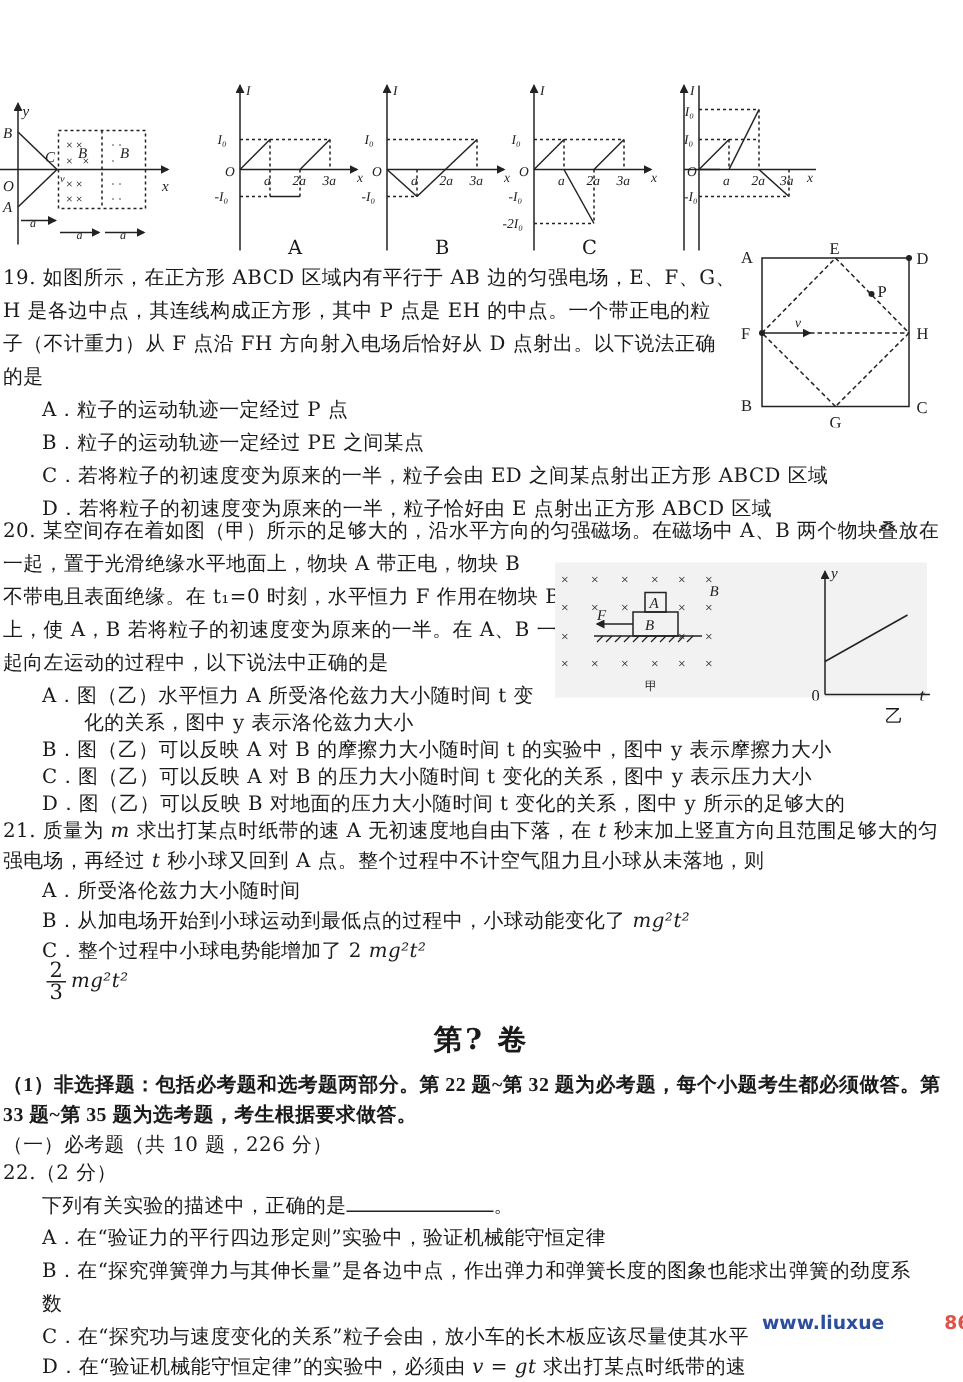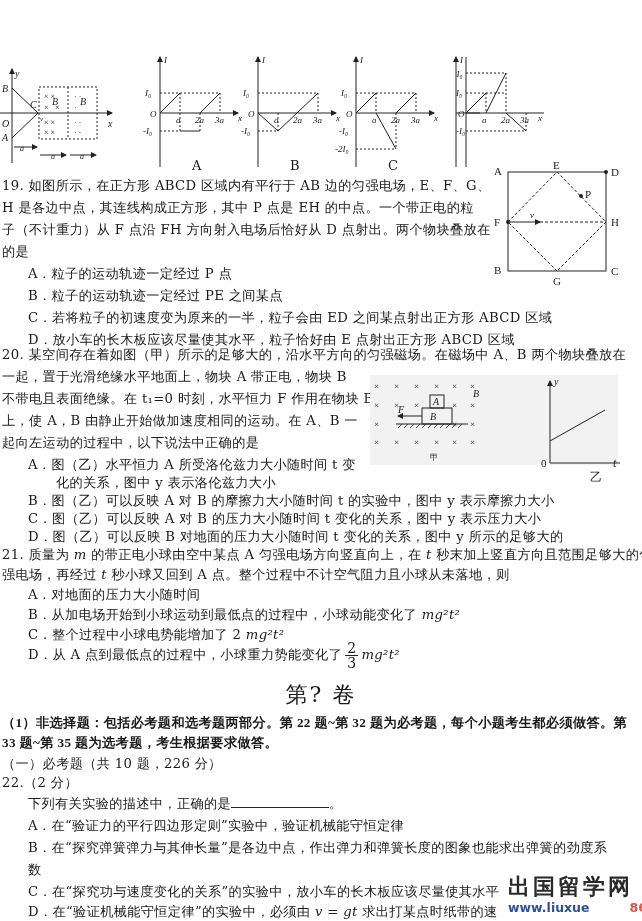--- a/index.html
+++ b/index.html
@@ -3,21 +3,21 @@
 <meta charset="utf-8">
 <style>
   html, body { margin:0; padding:0; background:#ffffff; }
   body { width:642px; height:921px; position:relative; overflow:hidden;
          font-family:"DejaVu Serif","Liberation Serif",serif; color:#1a1a1a; font-size:13.2px; }
   .abs { position:absolute; }
   .line { position:absolute; white-space:nowrap; line-height:17px; font-size:13.2px; letter-spacing:0.35px; }
   .opt { left:28px; }
   svg text { font-family:"Liberation Serif",serif; }
   .it { font-style:italic; }
-  .title { position:absolute; left:0; width:642px; text-align:center; font-size:22px; font-weight:normal; top:680px; letter-spacing:2px; }
+  .title { position:absolute; left:0; width:642px; text-align:center; font-size:19px; font-weight:bold; top:680px; letter-spacing:2px; }
   .bold { font-weight:bold; font-family:"Liberation Serif",serif; }
   .blank { display:inline-block; width:98px; border-bottom:1px solid #222; height:12px; vertical-align:baseline; }
   .frac { display:inline-block; vertical-align:middle; text-align:center; line-height:14px; font-size:14px; margin:0 3px; }
   .frac span { display:block; }
   .frac .num { border-bottom:1px solid #222; padding:0 2px; }
   .wm { position:absolute; left:508px; top:874px; width:134px; }
   .wm .cn { font-family:"DejaVu Sans",sans-serif; font-size:22px; font-weight:bold; color:#2a2a2a; letter-spacing:3px; line-height:26px; background:rgba(255,255,255,0.75); }
   .wm .url { font-family:"DejaVu Sans",sans-serif; font-size:12.5px; font-weight:bold; color:#2d4f9b; line-height:16px; }
   .wm .url b { color:#e0524a;padding-left:40px; }
 </style>
@@ -185,26 +185,26 @@
     <text x="82" y="66">x</text>
   </g>
 </svg>
 <div class="abs" style="left:192px;top:158px;font-size:13px">A</div>
 <div class="abs" style="left:290px;top:158px;font-size:13px">B</div>
 <div class="abs" style="left:388px;top:158px;font-size:13px">C</div>
 
 <div>
   <div class="line" style="left:2px;top:177px">19. 如图所示，在正方形 ABCD 区域内有平行于 AB 边的匀强电场，E、F、G、</div>
   <div class="line" style="left:2px;top:199px">H 是各边中点，其连线构成正方形，其中 P 点是 EH 的中点。一个带正电的粒</div>
-  <div class="line" style="left:2px;top:221px">子（不计重力）从 F 点沿 FH 方向射入电场后恰好从 D 点射出。两个物块叠放在</div>
+  <div class="line" style="left:2px;top:221px">子（不计重力）从 F 点沿 FH 方向射入电场后恰好从 D 点射出。以下说法正确</div>
   <div class="line" style="left:2px;top:243px">的是</div>
   <div class="line opt" style="top:265px">A．粒子的运动轨迹一定经过 P 点</div>
   <div class="line opt" style="top:287px">B．粒子的运动轨迹一定经过 PE 之间某点</div>
   <div class="line opt" style="top:309px">C．若将粒子的初速度变为原来的一半，粒子会由 ED 之间某点射出正方形 ABCD 区域</div>
-  <div class="line opt" style="top:331px">D．放小车的长木板应该尽量使其水平，粒子恰好由 E 点射出正方形 ABCD 区域</div>
+  <div class="line opt" style="top:331px">D．若将粒子的初速度变为原来的一半，粒子恰好由 E 点射出正方形 ABCD 区域</div>
 </div>
 <svg class="abs" style="left:480px;top:160px" width="160" height="125">
   <g stroke="#222" fill="none" stroke-width="1">
     <rect x="28" y="12" width="98" height="99"></rect>
     <g stroke-dasharray="3,2">
         <line x1="28" y1="62" x2="77" y2="12"></line>
         <line x1="77" y1="12" x2="126" y2="62"></line>
         <line x1="126" y1="62" x2="77" y2="111"></line>
         <line x1="77" y1="111" x2="28" y2="62"></line>
         <line x1="60" y1="62" x2="126" y2="62"></line>
@@ -225,21 +225,21 @@
     <text x="131" y="66">H</text>
     <text x="105" y="38">P</text>
     <text x="50" y="58" font-size="9" class="it">v</text>
   </g>
 </svg>
 
 <div>
   <div class="line" style="left:2px;top:346px">20. 某空间存在着如图（甲）所示的足够大的，沿水平方向的匀强磁场。在磁场中 A、B 两个物块叠放在</div>
   <div class="line" style="left:2px;top:368px">一起，置于光滑绝缘水平地面上，物块 A 带正电，物块 B</div>
   <div class="line" style="left:2px;top:390px">不带电且表面绝缘。在 t₁=0 时刻，水平恒力 F 作用在物块 B</div>
-  <div class="line" style="left:2px;top:412px">上，使 A，B 由静止开始做加速度相同的运动。在 A、B 一</div>
+  <div class="line" style="left:2px;top:412px">上，使 A，B 若将粒子的初速度变为原来的一半。在 A、B 一</div>
   <div class="line" style="left:2px;top:434px">起向左运动的过程中，以下说法中正确的是</div>
   <div class="line opt" style="top:456px">A．图（乙）水平恒力 A 所受洛伦兹力大小随时间 t 变</div>
   <div class="line" style="left:56px;top:474px">化的关系，图中 y 表示洛伦兹力大小</div>
   <div class="line opt" style="top:492px">B．图（乙）可以反映 A 对 B 的摩擦力大小随时间 t 的实验中，图中 y 表示摩擦力大小</div>
   <div class="line opt" style="top:510px">C．图（乙）可以反映 A 对 B 的压力大小随时间 t 变化的关系，图中 y 表示压力大小</div>
   <div class="line opt" style="top:528px">D．图（乙）可以反映 B 对地面的压力大小随时间 t 变化的关系，图中 y 所示的足够大的</div>
 </div>
 <div class="abs" style="left:370px;top:375px;width:248px;height:90px;background:#f2f2f2"></div>
 <svg class="abs" style="left:370px;top:375px" width="250" height="92">
   <g font-size="9" fill="#222">
@@ -293,39 +293,38 @@
     <text x="103" y="22">B</text>
     <text x="184" y="10">y</text>
   </g>
   <text x="60" y="85" font-size="8" fill="#222">甲</text>
   <text x="171" y="92" font-size="11" fill="#222">0</text>
   <text x="243" y="92" font-size="12" fill="#222" class="it">t</text>
 </svg>
 <div class="abs" style="left:590px;top:469px;font-size:12px">乙</div>
 
 <div>
-  <div class="line" style="left:2px;top:546px"><span>21. 质量为 </span><span class="it">m</span><span> 的带正电小球由空中某点 A 匀强电场方向竖直向上，在 </span><span class="it">t</span><span> 秒末加上竖直方向且范围足够大的匀</span></div>
+  <div class="line" style="left:2px;top:546px"><span>21. 质量为 </span><span class="it">m</span><span> 求出打某点时纸带的速 A 无初速度地自由下落，在 </span><span class="it">t</span><span> 秒末加上竖直方向且范围足够大的匀</span></div>
   <div class="line" style="left:2px;top:566px"><span>强电场，再经过 </span><span class="it">t</span><span> 秒小球又回到 A 点。整个过程中不计空气阻力且小球从未落地，则</span></div>
-  <div class="line opt" style="top:586px">A．对地面的压力大小随时间</div>
+  <div class="line opt" style="top:586px">A．所受洛伦兹力大小随时间</div>
   <div class="line opt" style="top:606px"><span>B．从加电场开始到小球运动到最低点的过程中，小球动能变化了 </span><span class="it">mg²t²</span></div>
   <div class="line opt" style="top:626px"><span>C．整个过程中小球电势能增加了 2 </span><span class="it">mg²t²</span></div>
-  <div class="line opt" style="top:640px;line-height:30px"><span>D．从 A 点到最低点的过程中，小球重力势能变化了</span><span class="frac"><span class="num">2</span><span>3</span></span><span class="it">mg²t²</span></div>
+  <div class="line opt" style="top:640px;line-height:30px"><span class="frac"><span class="num">2</span><span>3</span></span><span class="it">mg²t²</span></div>
 </div>
 
 <div class="title">第? 卷</div>
 <div class="line bold" style="left:2px;top:714px">（1）非选择题：包括必考题和选考题两部分。第 22 题~第 32 题为必考题，每个小题考生都必须做答。第</div>
 <div class="line bold" style="left:2px;top:734px">33 题~第 35 题为选考题，考生根据要求做答。</div>
 <div class="line" style="left:2px;top:755px">（一）必考题（共 10 题，226 分）</div>
 
 <div>
   <div class="line" style="left:2px;top:774px">22.（2 分）</div>
   <div class="line opt" style="top:795px"><span>下列有关实验的描述中，正确的是</span><span class="blank"></span><span>。</span></div>
   <div class="line opt" style="top:817px">A．在“验证力的平行四边形定则”实验中，验证机械能守恒定律</div>
   <div class="line opt" style="top:839px">B．在“探究弹簧弹力与其伸长量”是各边中点，作出弹力和弹簧长度的图象也能求出弹簧的劲度系</div>
   <div class="line opt" style="top:861px">数</div>
-  <div class="line opt" style="top:883px">C．在“探究功与速度变化的关系”的实验中，放小车的长木板应该尽量使其水平</div>
+  <div class="line opt" style="top:883px">C．在“探究功与速度变化的关系”粒子会由，放小车的长木板应该尽量使其水平</div>
   <div class="line opt" style="top:903px"><span>D．在“验证机械能守恒定律”的实验中，必须由 </span><span class="it">v = gt</span><span> 求出打某点时纸带的速</span></div>
 </div>
 
 <div class="wm">
-  <div class="cn">出国留学网</div>
   <div class="url"><span>www.liuxue</span><b>86</b><span>.com</span></div>
 </div>
 
 </body></html>

